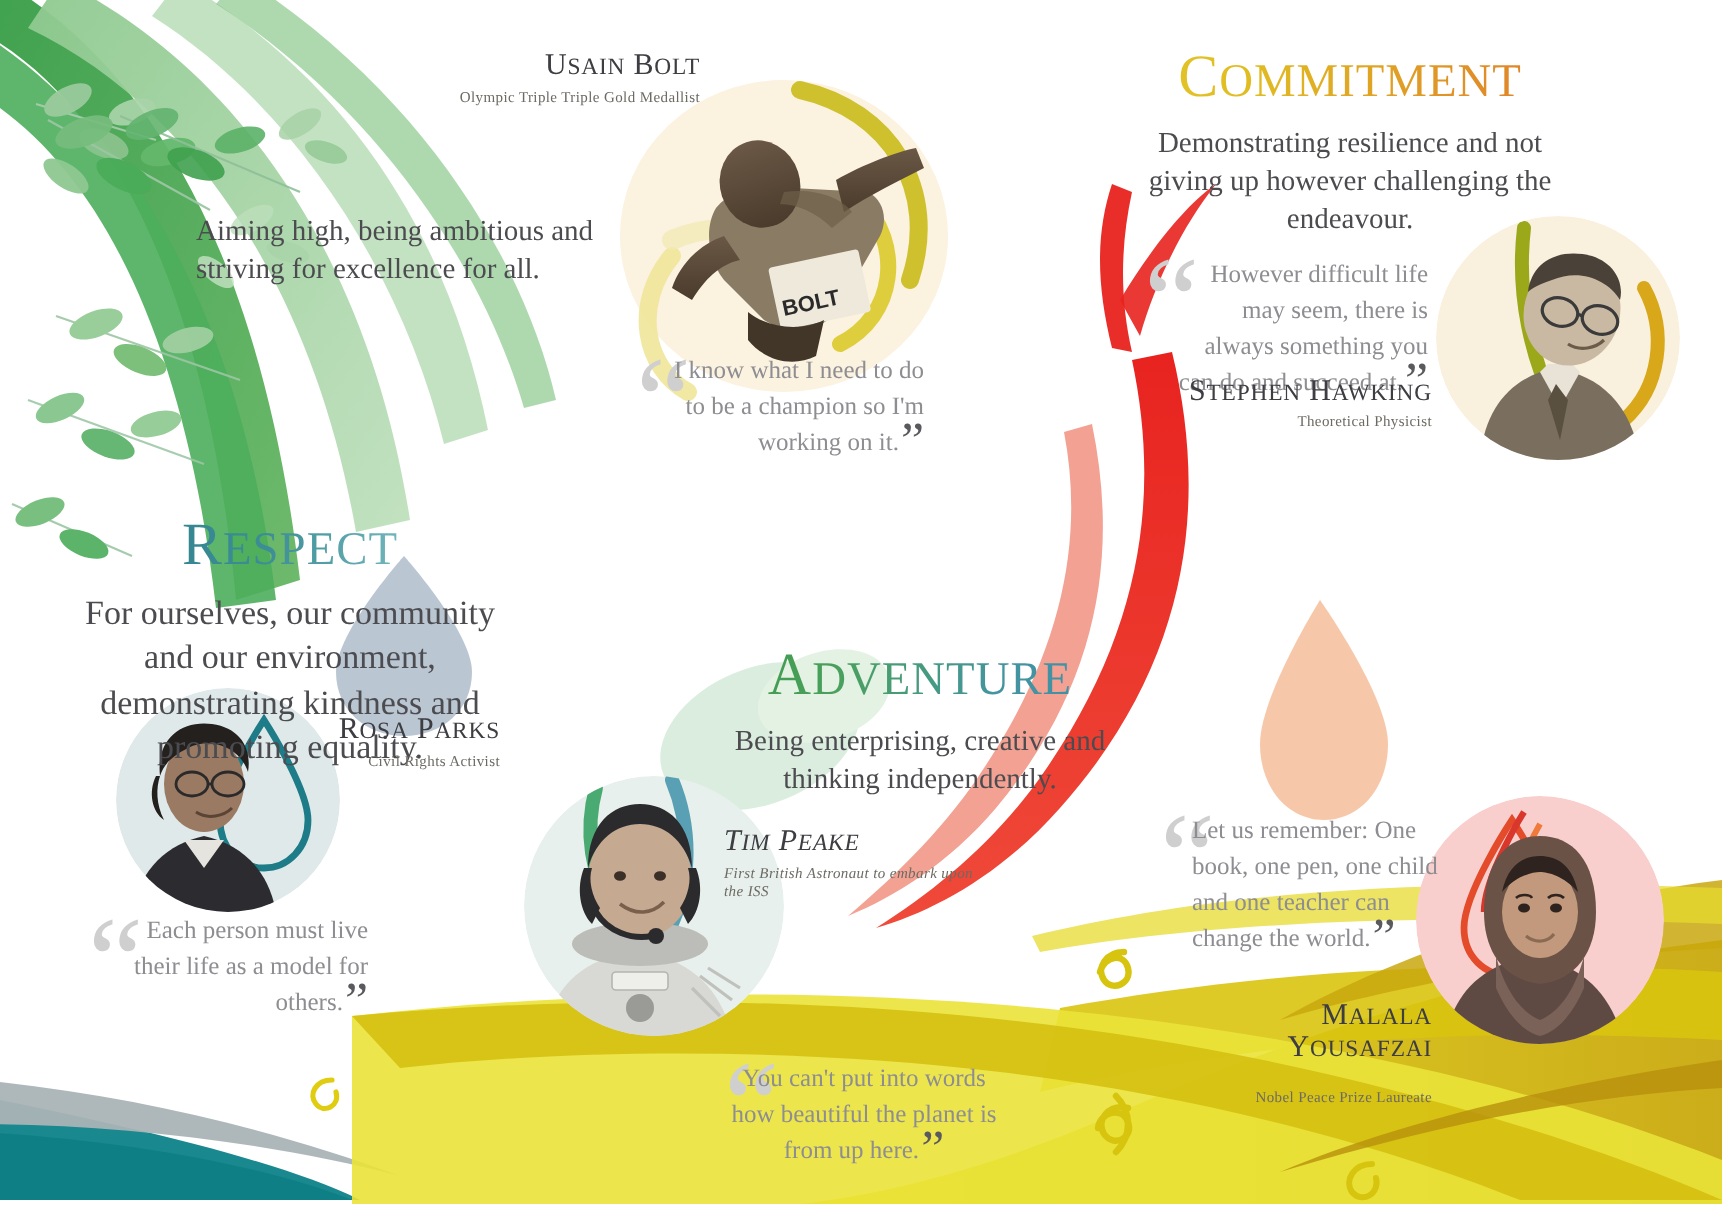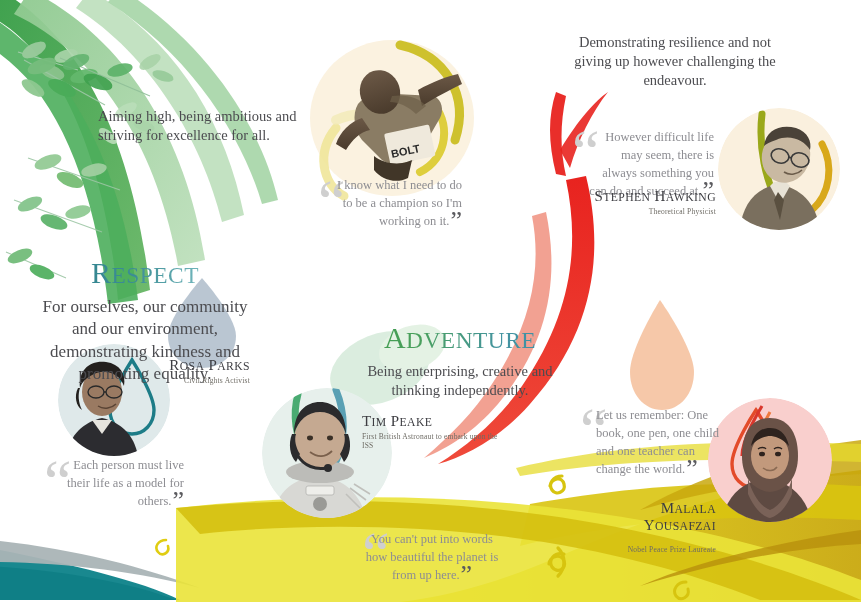--- a/index.html
+++ b/index.html
@@ -234,20 +234,24 @@
       <ellipse cx="380" cy="368" rx="52" ry="34" fill="#bfe0c6" transform="rotate(-22 380 368)"></ellipse>
       <ellipse cx="412" cy="348" rx="34" ry="22" fill="#cfe8cf" transform="rotate(-18 412 348)"></ellipse>
     </g>
 
   </svg>
 
   <div class="value-block" style="left:92px; top:98px; width:236px;">
     <div class="value-desc" style="margin-top:9px; padding:0 6px;">Aiming high, being ambitious and striving for excellence for all.</div>
   </div>
 
+  <div style="position:absolute; left:210px; top:26px; width:140px; text-align:right; z-index:6;">
+    <div class="person-name sc"><span class="cap">U</span><span class="small">SAIN</span> <span class="cap">B</span><span class="small">OLT</span></div>
+    <div class="person-role" style="margin-top:2px;">Olympic Triple Triple Gold Medallist</div>
+  </div>
 
   <div class="portrait" style="left:322px; top:52px; width:140px; height:140px; border-radius:0; overflow:visible;">
     <svg width="140" height="140" viewBox="0 0 140 140">
       <defs>
         <linearGradient id="skin1" x1="0" y1="0" x2="0" y2="1">
           <stop offset="0" stop-color="#6b5846"></stop>
             <stop offset="1" stop-color="#4a3b2c"></stop>
         </linearGradient>
       </defs>
 
@@ -269,20 +273,21 @@
   </div>
 
   <div class="quote-wrap" style="position:absolute; left:312px; top:176px; width:150px; z-index:6;">
     <span class="qmark-open" style="left:6px; top:-6px;">“</span>
     <div class="quote-text" style="text-align:right; padding-left:20px;">
       <span>I know what I need to do to be a champion so I'm working on it.</span><span class="qmark-close">”</span>
     </div>
   </div>
 
   <div class="value-block" style="left:560px; top:24px; width:230px;">
+    <div class="value-title sc" style="text-align:center; background-image:linear-gradient(95deg,#e3c92a 0%,#e0bb22 30%,#e09a26 65%,#e07a2a 100%);"><span class="cap">C</span><span class="small">OMMITMENT</span></div>
     <div class="value-desc" style="text-align:center; margin-top:9px;">Demonstrating resilience and not giving up however challenging the endeavour.</div>
   </div>
 
   <div class="portrait" style="left:718px; top:108px; width:122px; height:122px;">
     <svg width="122" height="122" viewBox="0 0 122 122">
       <circle cx="61" cy="61" r="61" fill="#faf0de"></circle>
       <path d="M44 6 C40 40 48 72 60 96" stroke="#9aa81a" stroke-width="7" fill="none" stroke-linecap="round"></path>
       <path d="M104 36 C116 58 112 86 94 102" stroke="#d8a81a" stroke-width="7" fill="none" stroke-linecap="round"></path>
       <g>
 
@@ -389,21 +394,21 @@
 
         <path d="M48 64 C56 70 64 69 70 63" stroke="#7a604c" stroke-width="1.8" fill="none"></path>
 
         <rect x="44" y="98" width="28" height="9" rx="2" fill="#eeeeea" stroke="#b4b4b0" stroke-width="0.8"></rect>
         <circle cx="58" cy="116" r="7" fill="#9a9a96"></circle>
         <path d="M88 100 L104 112 M92 96 L108 106 M84 106 L98 120" stroke="#c0c0bc" stroke-width="1.6"></path>
       </g>
     </svg>
   </div>
 
-  <div style="position:absolute; left:362px; top:414px; width:136px; text-align:left; z-index:6;">
+  <div style="position:absolute; left:362px; top:414px; width:136px; text-align:left; z-index:6;font-style:italic;">
     <div class="person-name sc"><span class="cap">T</span><span class="small">IM</span> <span class="cap">P</span><span class="small">EAKE</span></div>
     <div class="person-role" style="margin-top:2px;">First British Astronaut to embark upon the ISS</div>
   </div>
 
   <div class="quote-wrap" style="position:absolute; left:348px; top:530px; width:152px; z-index:6;">
     <span class="qmark-open" style="left:14px; top:-8px;">“</span>
     <div class="quote-text" style="text-align:center; padding-left:16px;">
       <span>You can't put into words how beautiful the planet is from up here.</span><span class="qmark-close">”</span>
     </div>
   </div>

